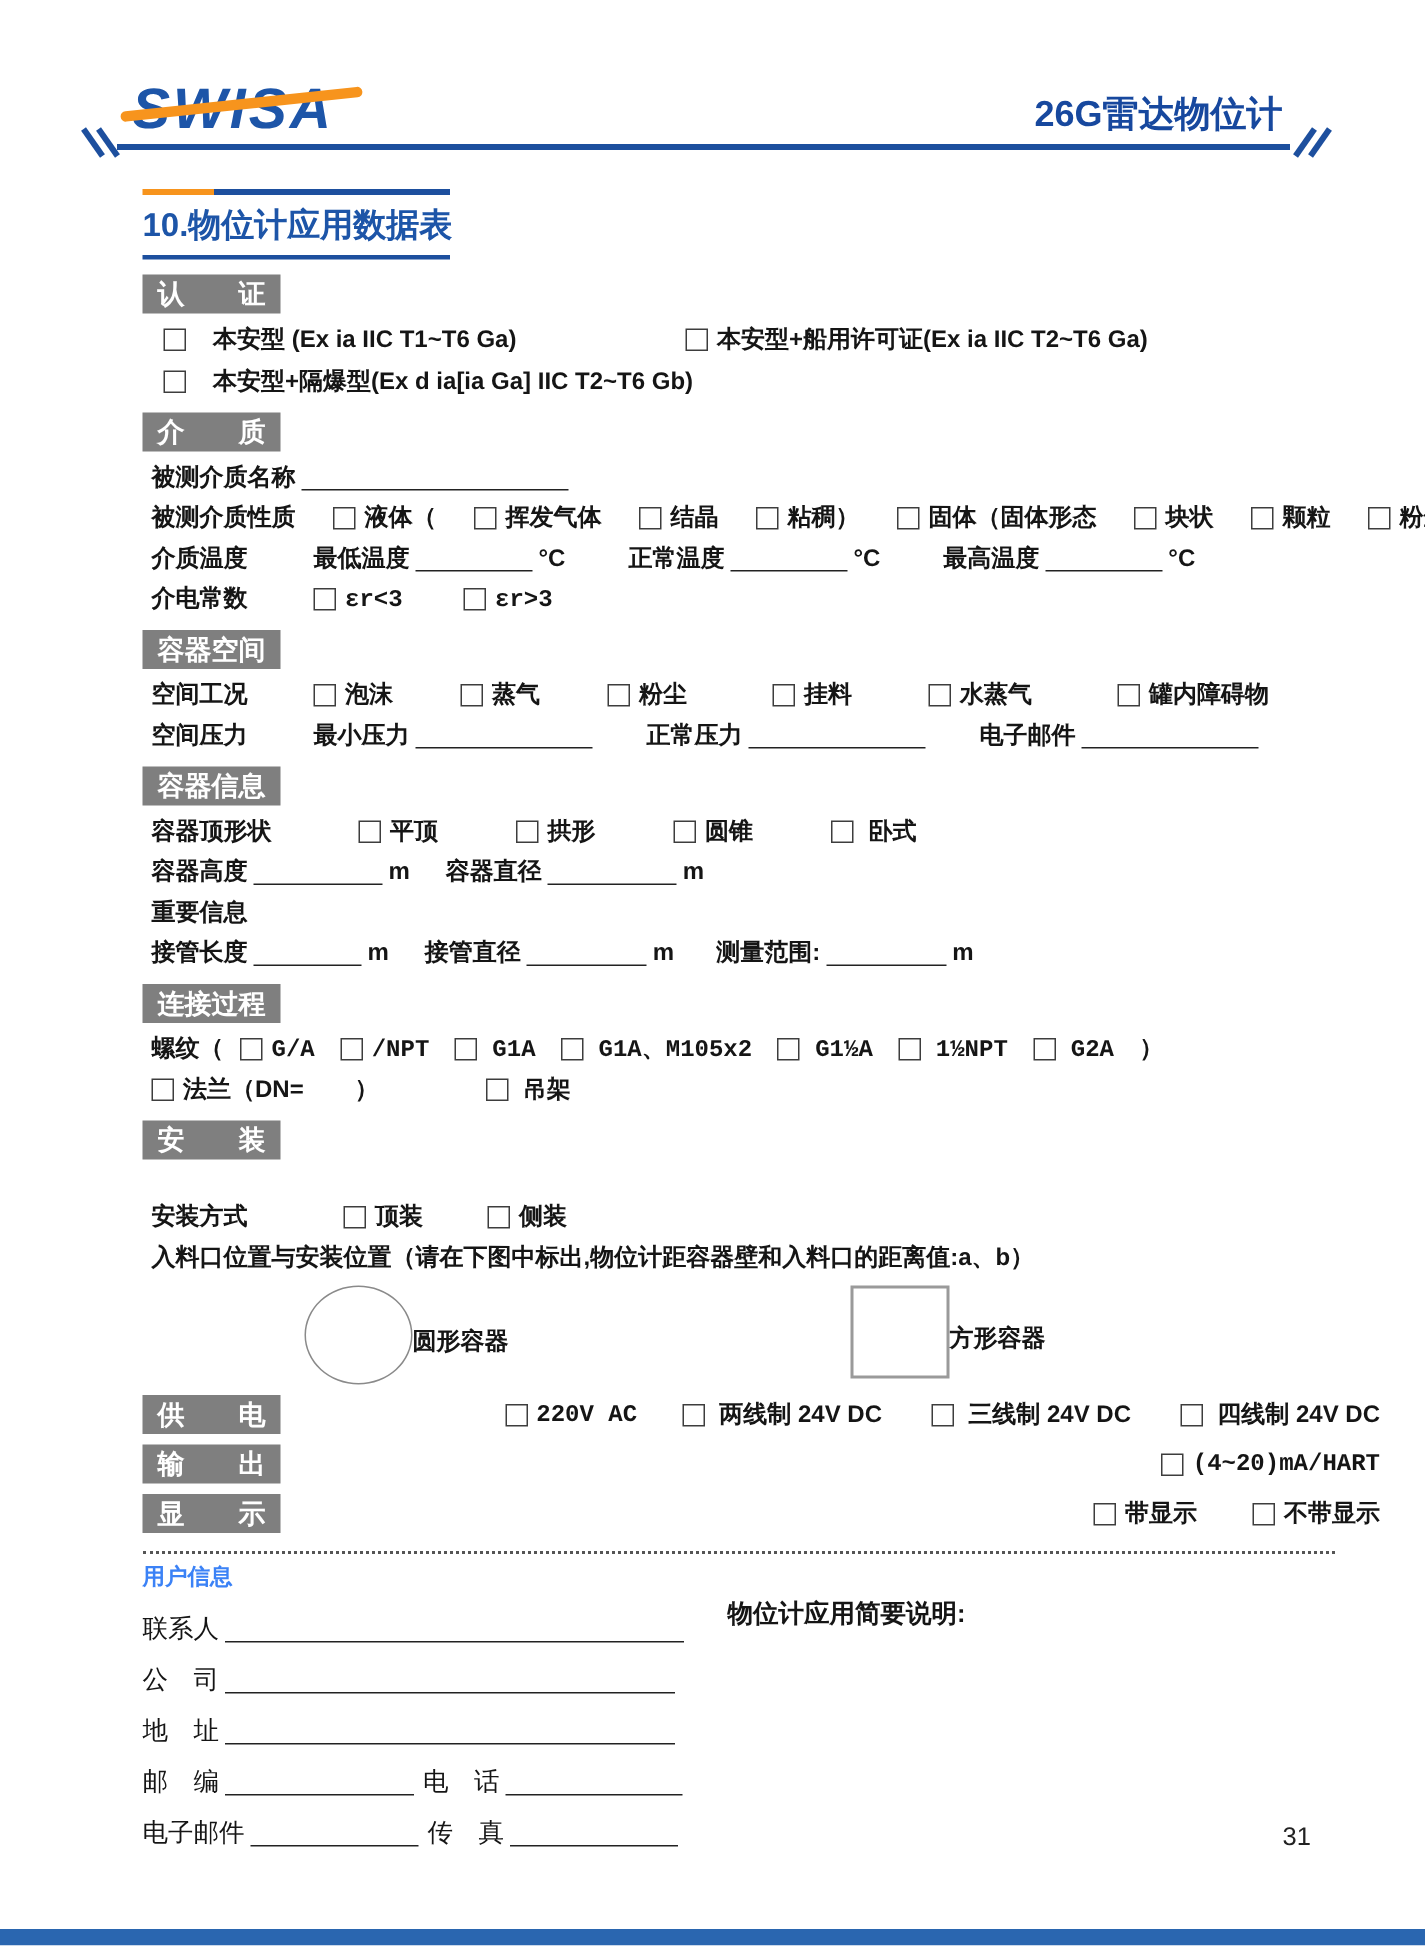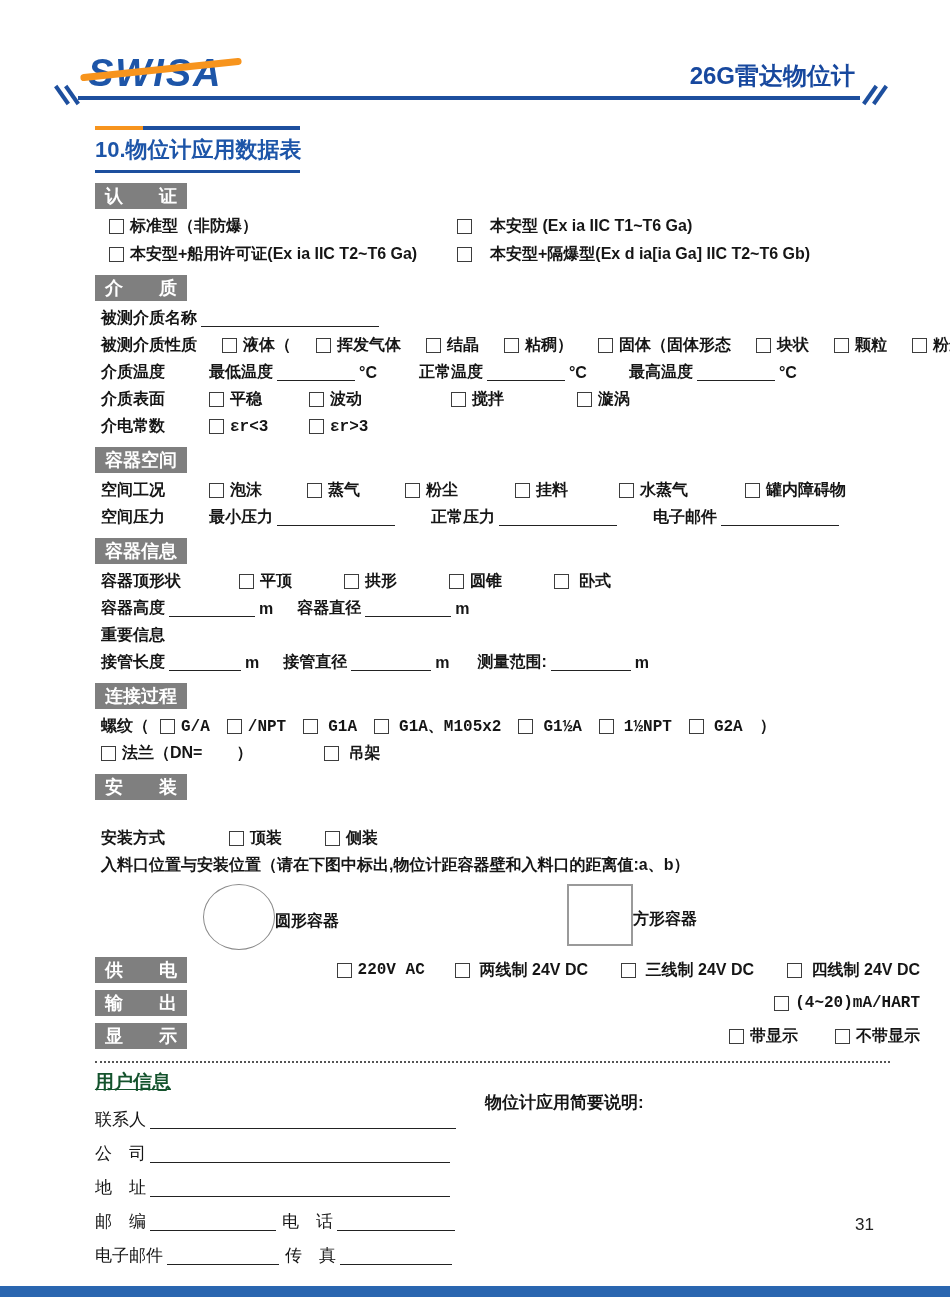--- a/index.html
+++ b/index.html
@@ -44,21 +44,21 @@
   .fig{display:flex;align-items:center;}
   .ellipse{width:70px;height:64px;border:1px solid #8a8a8a;border-radius:50%;}
   .squareshape{width:62px;height:58px;border:2px solid #9a9a9a;}
   .fig-cap{margin-top:9px;font-weight:700;font-size:16px;}
   .inline-sec{display:flex;align-items:center;margin:7px 0;justify-content:space-between;}
   .inline-sec .badge{margin:0;flex:none;}
   .inline-opts{display:flex;align-items:center;margin-left:22px;font-size:16px;}
   .dotted{border-top:2px dotted #555;margin:12px 30px 6px 0;height:0;}
   
   .user{position:relative;margin-top:4px;}
-  .user-heading{font-size:19px;font-weight:800;color:#14532d;text-decoration:underline;}
+  .user-heading{font-size:15px;font-weight:800;color:#3b82f6;}
   .u-row{display:flex;align-items:flex-end;font-size:17px;margin:15px 0;}
   .u-lbl{font-weight:400;white-space:pre;flex:none;line-height:19px;}
   .ubl{display:inline-block;border-bottom:1px solid #222;height:17px;margin:0 4px;flex:none;}
   .brief{position:absolute;left:390px;top:22px;font-size:17px;font-weight:700;}
   
   .page-number{position:absolute;right:76px;bottom:62px;font-size:17px;color:#222;}
   .footer-bar{position:absolute;left:0;right:0;bottom:0;height:11px;background:#2a66b0;}
 </style>
 </head>
 <body>
@@ -78,24 +78,20 @@
   <div class="title-rule-top"></div>
   <div class="page-title">10.物位计应用数据表</div>
   <div class="title-rule-bottom"></div>
 </div>
 
 <div class="content">
 
   <div class="badge">认　　证</div>
   <div class="cert-grid">
     <span class="opt">
-      <span class="cb"></span>
-      <span class="ol">标准型（非防爆）</span>
-    </span>
-    <span class="opt">
       <span class="cb" style="margin-right:18px"></span>
       <span class="ol">本安型 (Ex ia IIC T1~T6 Ga)</span>
     </span>
     <span class="opt">
       <span class="cb"></span>
       <span class="ol">本安型+船用许可证(Ex ia IIC T2~T6 Ga)</span>
     </span>
     <span class="opt">
       <span class="cb" style="margin-right:18px"></span>
       <span class="ol">本安型+隔爆型(Ex d ia[ia Ga] IIC T2~T6 Gb)</span>
@@ -148,39 +144,20 @@
     <span class="bl" style="width:78px"></span>
     <span class="unit" style="margin-right:42px">°C</span>
     <span class="rl">正常温度</span>
     <span class="bl" style="width:78px"></span>
     <span class="unit" style="margin-right:42px">°C</span>
     <span class="rl">最高温度</span>
     <span class="bl" style="width:78px"></span>
     <span class="unit">°C</span>
   </div>
   <div class="row">
-    <span class="rl" style="width:108px">介质表面</span>
-    <span class="opt" style="width:100px">
-        <span class="cb"></span>
-        <span class="ol">平稳</span>
-      </span>
-    <span class="opt" style="width:142px">
-        <span class="cb"></span>
-        <span class="ol">波动</span>
-      </span>
-    <span class="opt" style="width:126px">
-        <span class="cb"></span>
-        <span class="ol">搅拌</span>
-      </span>
-    <span class="opt">
-        <span class="cb"></span>
-        <span class="ol">漩涡</span>
-      </span>
-  </div>
-  <div class="row">
     <span class="rl" style="width:108px">介电常数</span>
     <span class="opt" style="width:100px">
         <span class="cb"></span>
         <span class="ol lt">εr&lt;3</span>
       </span>
     <span class="opt">
         <span class="cb"></span>
         <span class="ol lt">εr&gt;3</span>
       </span>
   </div>

